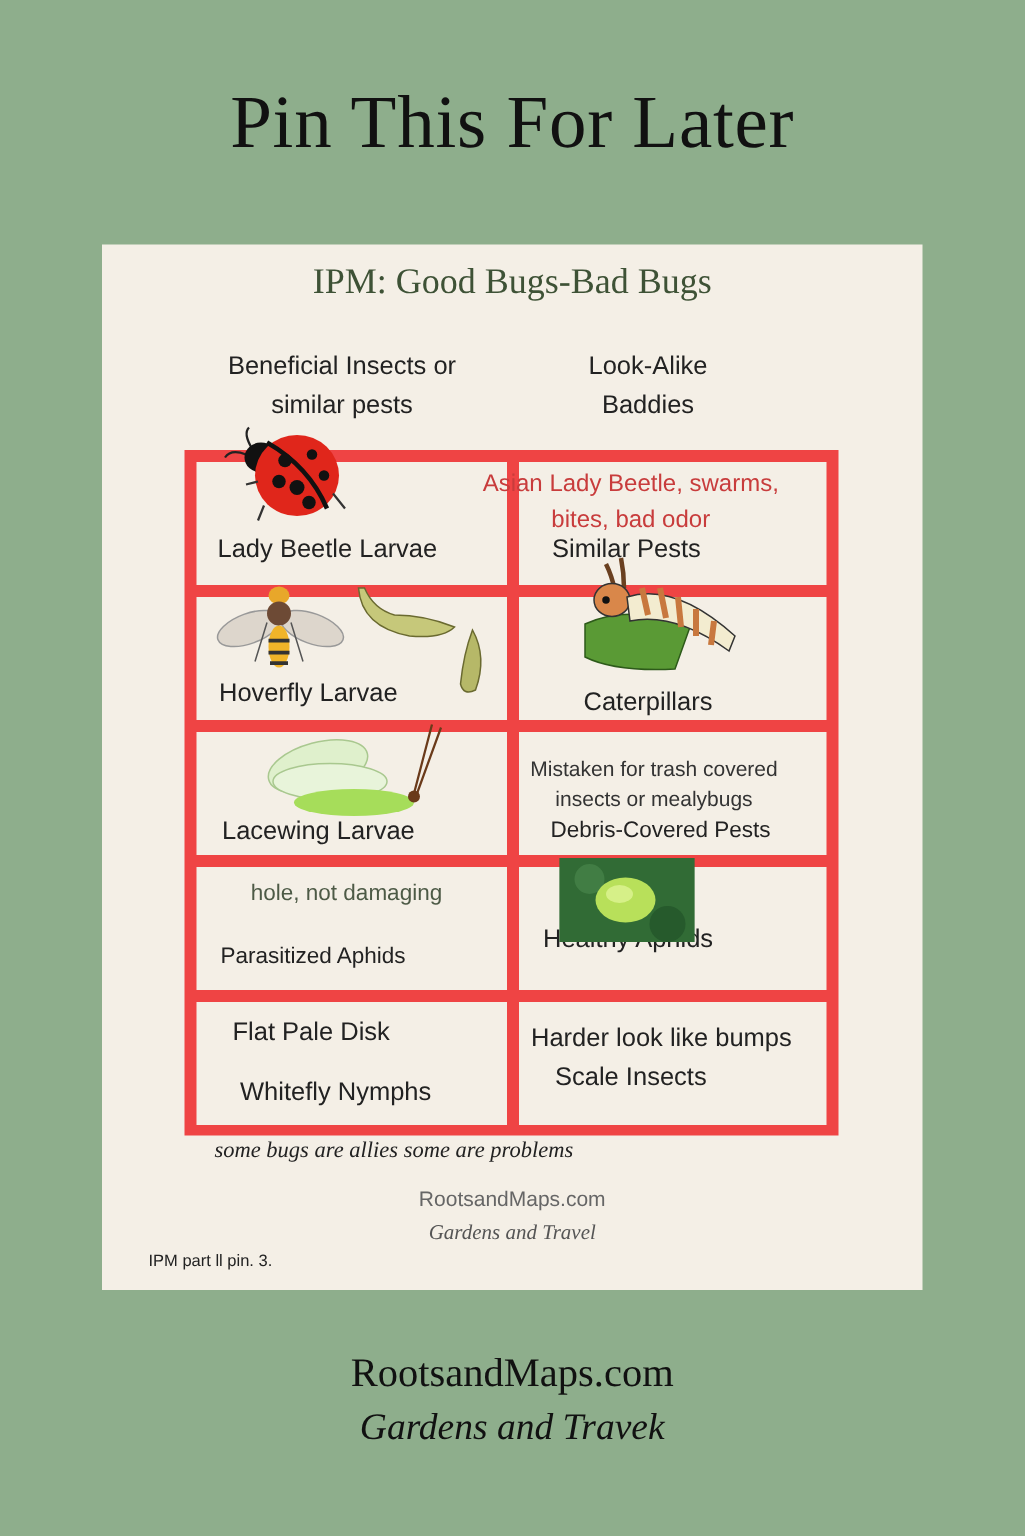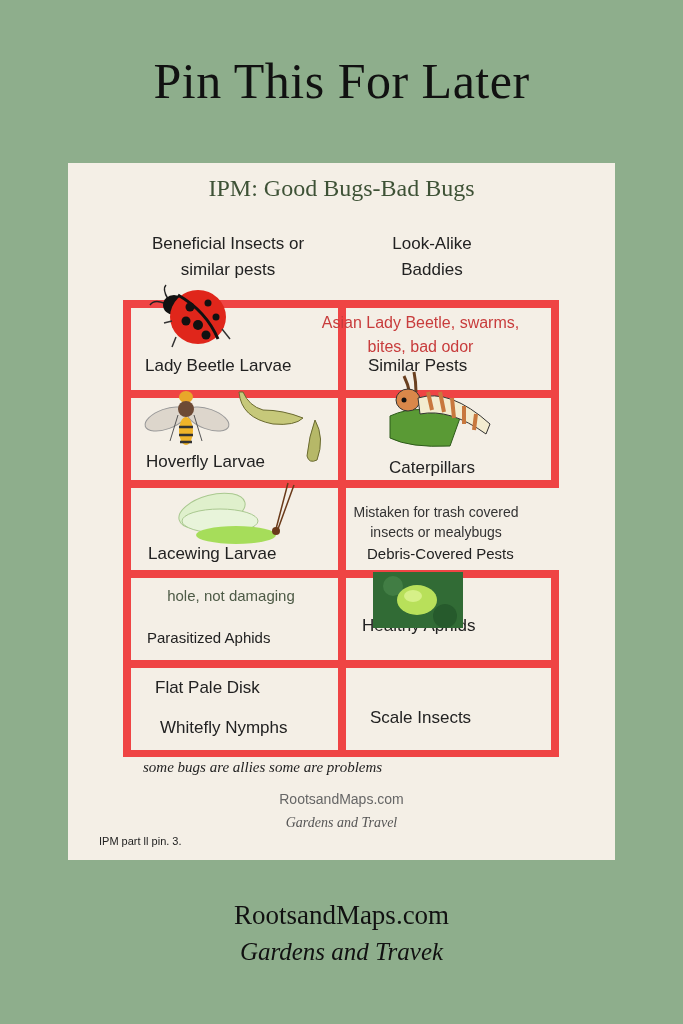--- a/index.html
+++ b/index.html
@@ -51,21 +51,21 @@
     <div class="cell" style="left:8px;top:98px;width:207px;height:82px;">
       <span class="lbl" style="left:15px;top:54px;">Hoverfly Larvae</span>
     </div>
     <div class="cell" style="left:223px;top:98px;width:205px;height:82px;">
       <span class="lbl" style="left:43px;top:60px;">Caterpillars</span>
     </div>
 
     <div class="cell" style="left:8px;top:188px;width:207px;height:82px;">
       <span class="lbl" style="left:17px;top:56px;">Lacewing Larvae</span>
     </div>
-    <div class="cell" style="left:223px;top:188px;width:205px;height:82px;padding-left:15px;">
+    <div class="cell" style="left:223px;top:188px;width:205px;height:82px;">
       <div class="sm" style="position:absolute;left:0;width:180px;top:14px;text-align:center;line-height:20px;">
         <div>Mistaken for trash covered</div>
         <div>insects or mealybugs</div>
       </div>
       <span class="lbl" style="left:21px;top:57px;font-size:15px;">Debris-Covered Pests</span>
     </div>
 
     <div class="cell" style="left:8px;top:278px;width:207px;height:82px;">
       <div class="note" style="position:absolute;left:0;width:200px;top:8px;">
         <div>hole, not damaging</div>
@@ -74,20 +74,21 @@
     </div>
     <div class="cell" style="left:223px;top:278px;width:205px;height:82px;">
       <span class="lbl" style="left:16px;top:38px;">Healthy Aphids</span>
     </div>
 
     <div class="cell" style="left:8px;top:368px;width:207px;height:82px;">
       <span class="lbl" style="left:24px;top:10px;">Flat Pale Disk</span>
       <span class="lbl" style="left:29px;top:50px;">Whitefly Nymphs</span>
     </div>
     <div class="cell" style="left:223px;top:368px;width:205px;height:82px;">
+      <span class="lbl" style="left:8px;top:14px;">Harder look like bumps</span>
       <span class="lbl" style="left:24px;top:40px;">Scale Insects</span>
     </div>
   </div>
 
   <div class="red" style="left:250px;top:148px;width:205px;">
     <div>Asian Lady Beetle, swarms,</div>
     <div>bites, bad odor</div>
   </div>
 
   <svg style="left:78px;top:118px;" width="90" height="70">

